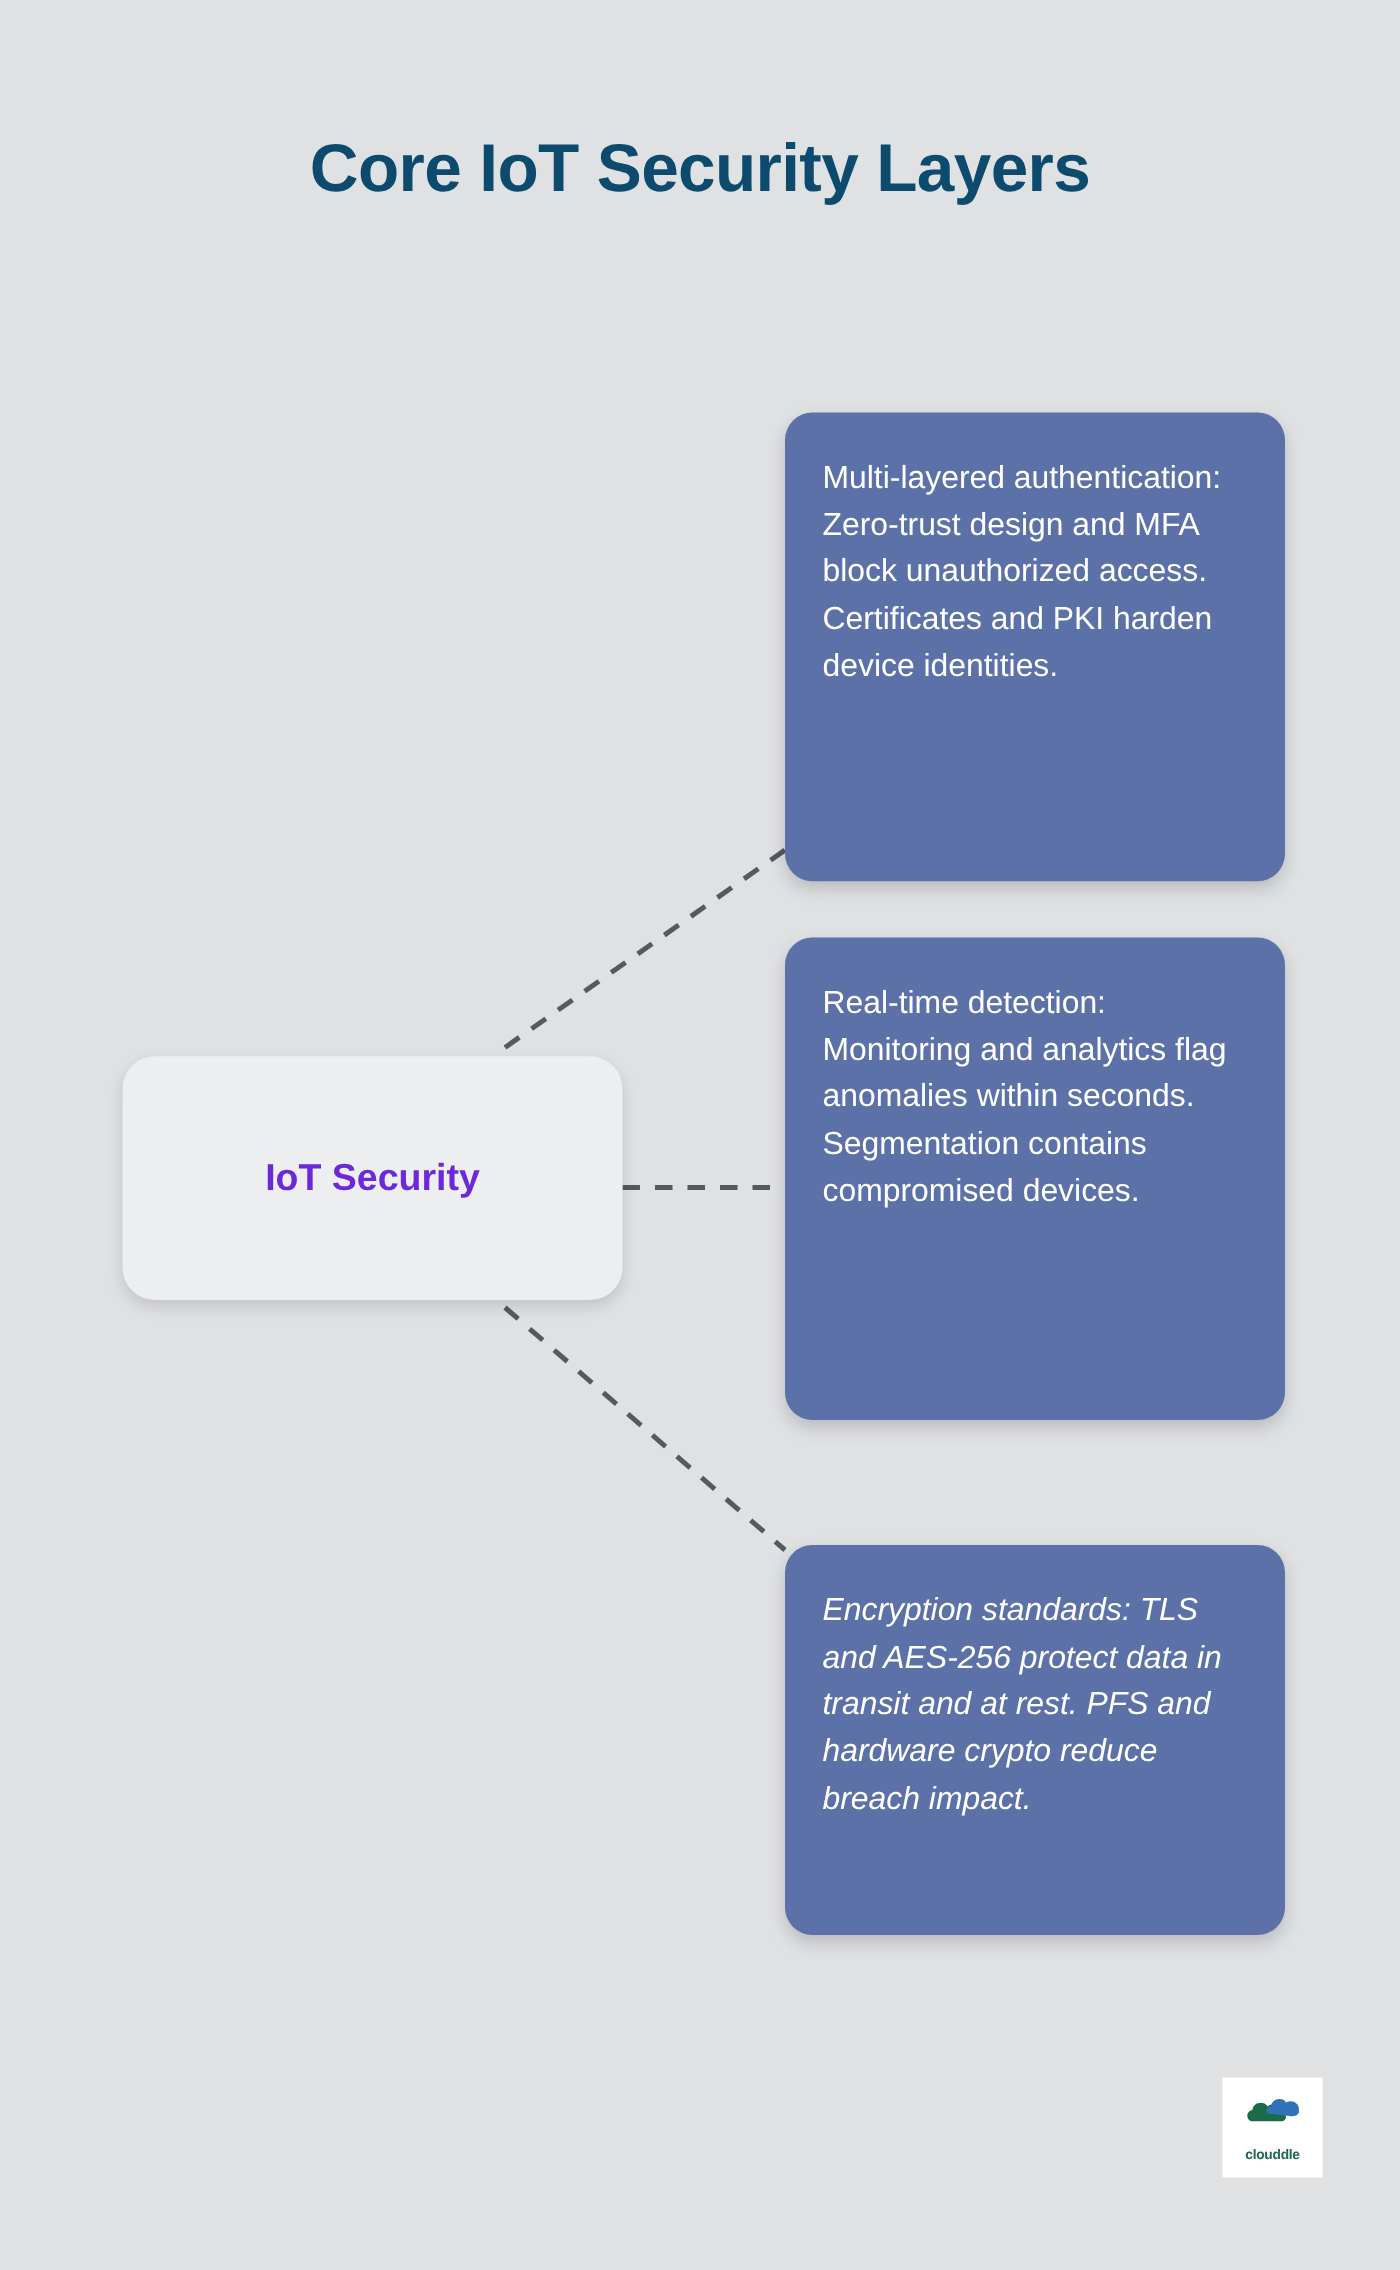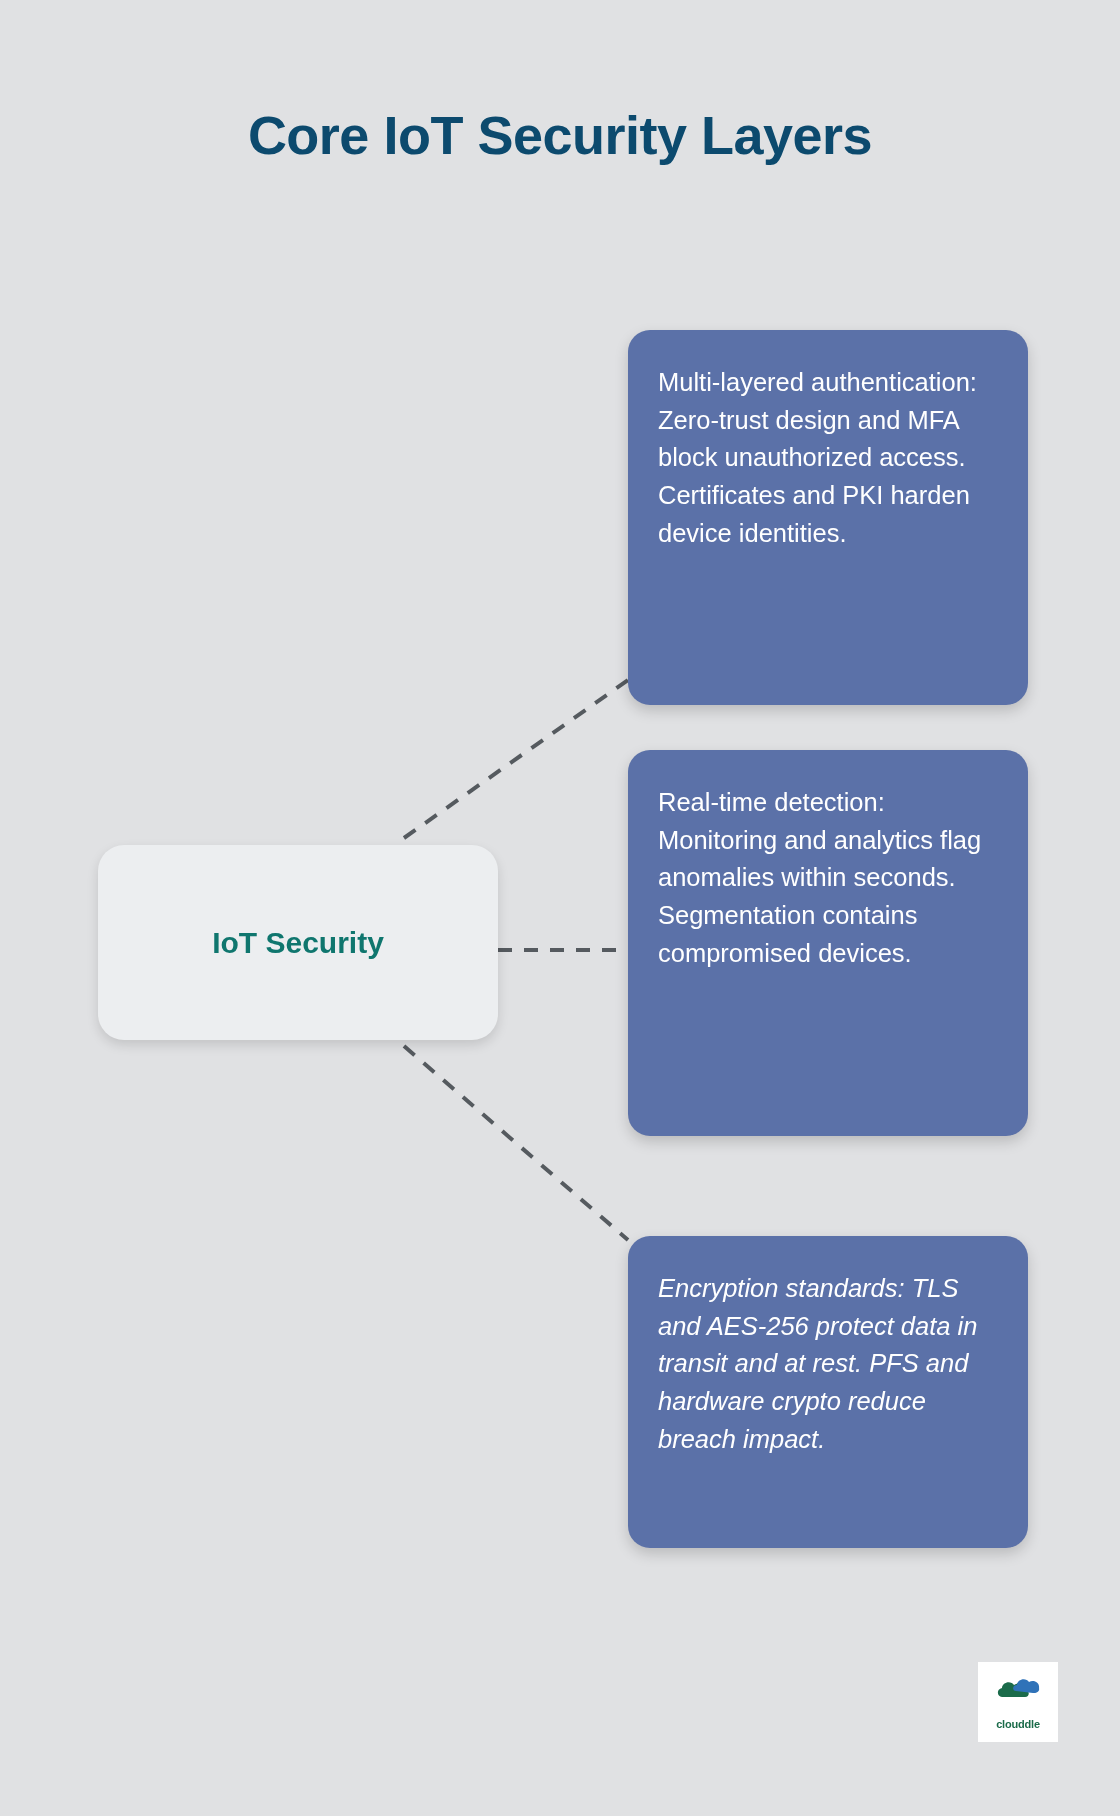--- a/index.html
+++ b/index.html
@@ -44,21 +44,21 @@
     background: #eceef0;
     border-radius: 26px;
     box-shadow: 0 5px 12px rgba(0,0,0,0.13);
     display: flex;
     align-items: center;
     justify-content: center;
   }
   .center-node .label {
     font-size: 30px;
     font-weight: bold;
-    color: #0f766e;
+    color: #6d28d9;
   }
 
   .branch {
     position: absolute;
     left: 628px;
     width: 400px;
     background: #5b71a8;
     border-radius: 22px;
     box-shadow: 0 6px 14px rgba(0,0,0,0.17);
     box-sizing: border-box;

